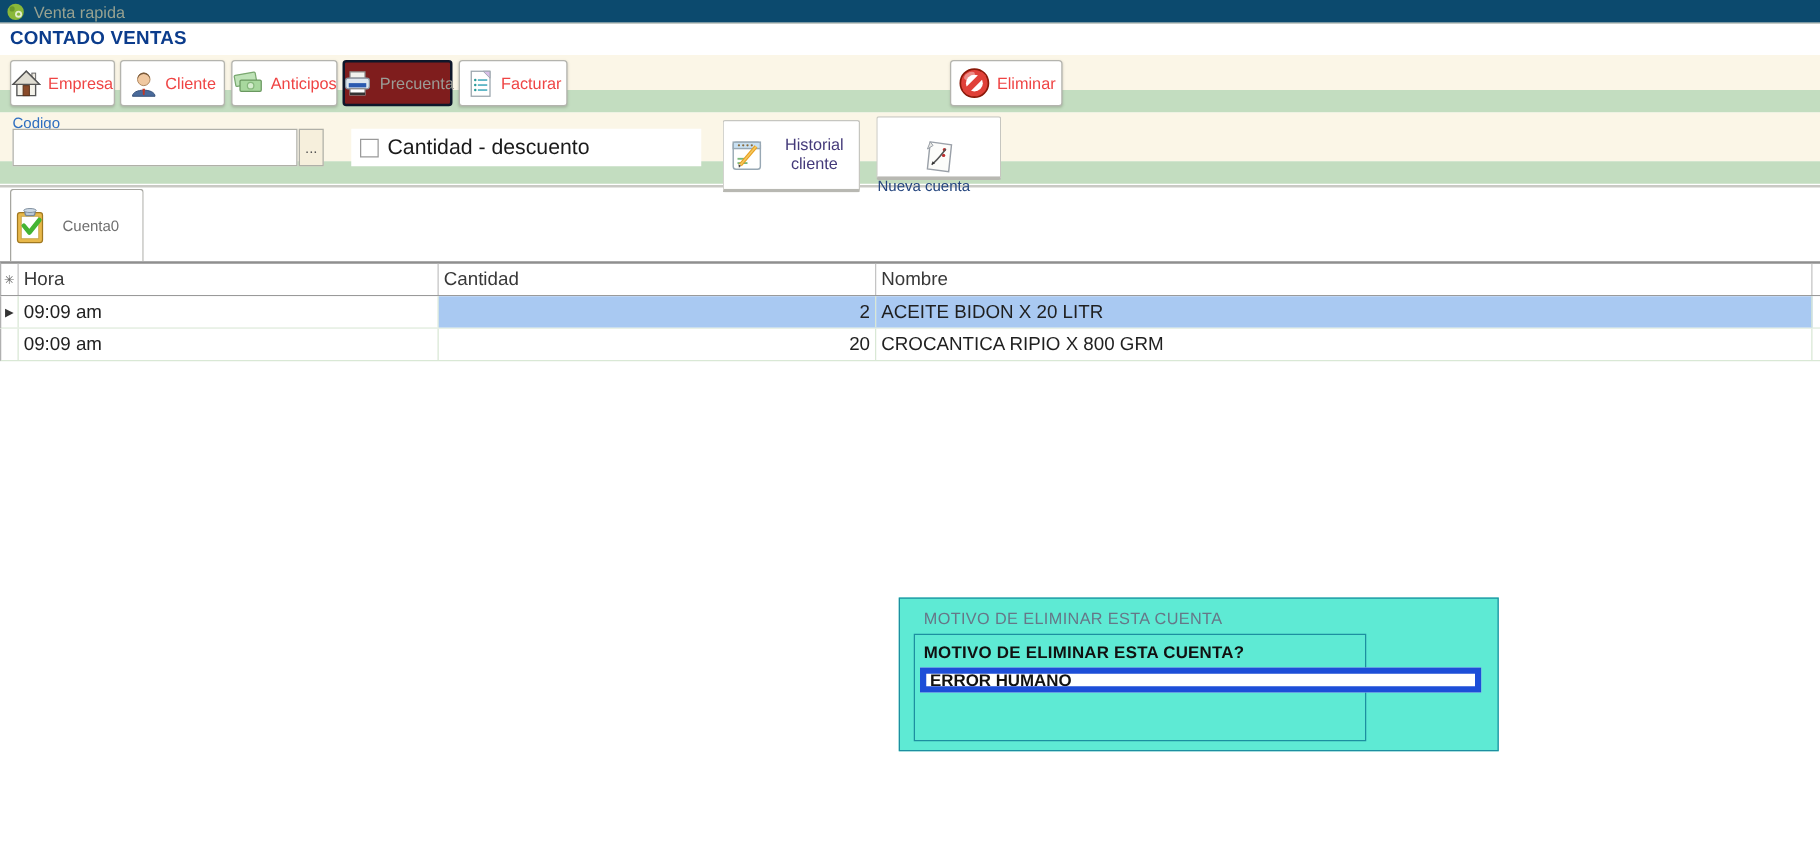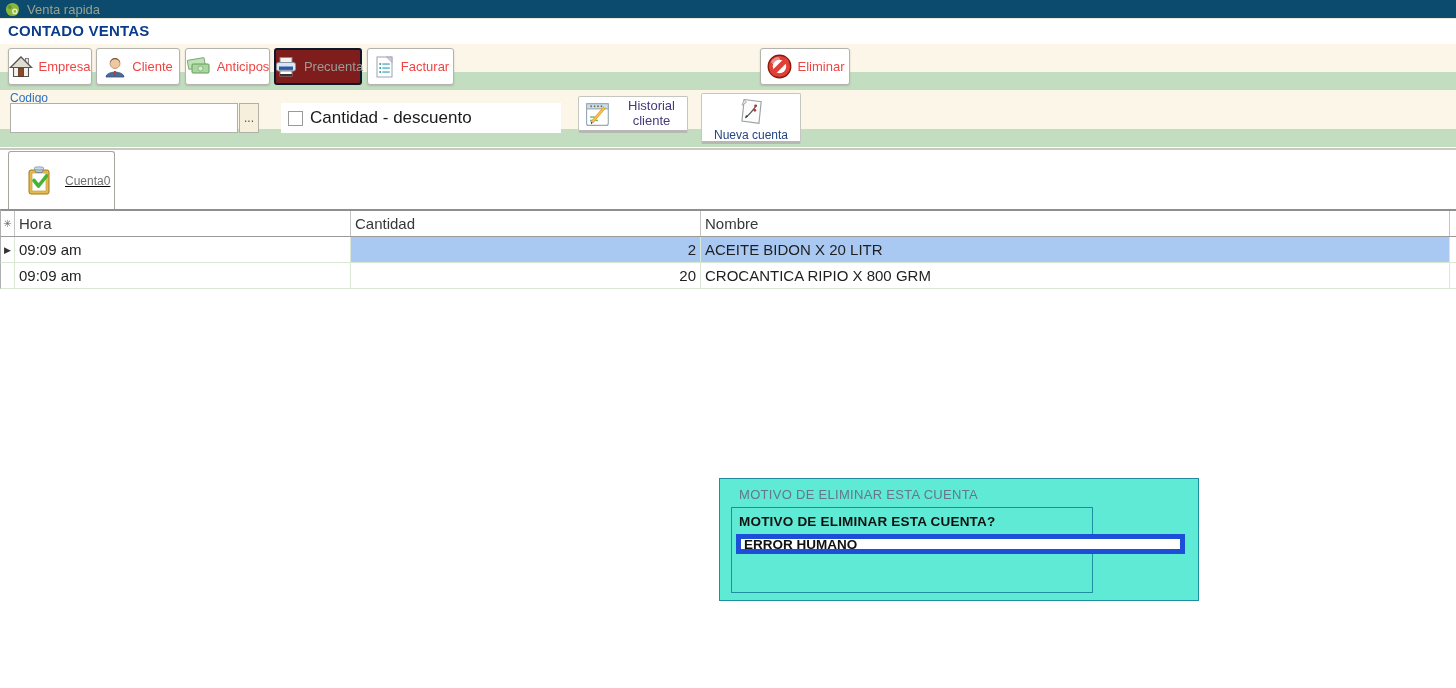--- a/index.html
+++ b/index.html
@@ -31,32 +31,32 @@
   .codigo-label{position:absolute;left:10px;top:91px;font-size:12px;color:#2f6fc0;}
   .codigo-input{position:absolute;left:10px;top:103px;width:228px;height:30px;background:#fff;
     border:1px solid #b0b0a8;box-sizing:border-box;font-size:14px;padding:0 4px;outline:none;font-family:inherit;}
   .ellipsis-btn{position:absolute;left:239px;top:103px;width:20px;height:30px;background:#f6efdc;
     border:1px solid #b0b0a8;box-sizing:border-box;color:#555;font-size:12px;display:flex;align-items:center;
     justify-content:center;cursor:pointer;}
   .qty-panel{position:absolute;left:281px;top:103px;width:280px;height:30px;background:#fff;
     display:flex;align-items:center;gap:7px;padding-left:7px;box-sizing:border-box;}
   .checkbox{width:15px;height:15px;border:1px solid #9a9a9a;background:#fff;box-sizing:border-box;cursor:pointer;}
   .qty-label{font-size:17px;color:#1a1a1a;}
-  .historial-btn{position:absolute;left:578px;top:96px;width:110px;height:37px;background:#fff;
+  .historial-btn{position:absolute;left:578px;top:96px;width:110px;height:58px;background:#fff;
     border:1px solid #c6c6c0;border-bottom:3px solid #b8b8b2;border-radius:2px;box-sizing:border-box;
     display:flex;align-items:center;gap:5px;padding:2px 3px;cursor:pointer;}
   .historial-label{color:#443a7a;font-size:13px;line-height:1.15;text-align:center;flex:1;}
   .nueva-btn{position:absolute;left:701px;top:93px;width:100px;height:51px;background:#fff;
     border:1px solid #c6c6c0;border-bottom:3px solid #b8b8b2;border-radius:2px;box-sizing:border-box;
-    display:flex;flex-direction:column;align-items:center;justify-content:space-between;padding:2px 0 1px 0;cursor:pointer;}
+    display:flex;flex-direction:column;justify-content:space-between;padding:16px 0 1px 0;cursor:pointer;}
   .nueva-label{color:#24457e;font-size:12px;}
   
   .tab{position:absolute;left:8px;top:151px;width:107px;height:58px;background:#fff;
     border:1px solid #a6a6a0;border-bottom:none;border-radius:3px 3px 0 0;box-sizing:border-box;
-    display:flex;align-items:center;gap:11px;padding-left:15px;cursor:pointer;text-decoration:underline;}
+    display:flex;align-items:center;gap:11px;cursor:pointer;}
   .tab-label{color:#6f6f6f;font-size:12px;}
   
   .grid{position:absolute;left:0;top:209px;width:1456px;}
   .grid-header{display:flex;height:25px;border-top:2px solid #8f8f8f;border-bottom:1px solid #9a9a9a;
     border-left:1px solid #b0b0b0;background:#fff;}
   .gh-cell{font-size:15px;color:#383838;display:flex;align-items:center;padding:0 4px;
     border-right:1px solid #c4c4c4;box-sizing:border-box;overflow:hidden;white-space:nowrap;}
   .grid-row{display:flex;height:25px;border-bottom:1px solid #d9e8d5;border-left:1px solid #b0b0b0;background:#fff;}
   .gr-cell{font-size:15px;color:#1f1f1f;display:flex;align-items:center;padding:0 4px;
     border-right:1px solid #d9e8d5;box-sizing:border-box;overflow:hidden;white-space:nowrap;}

